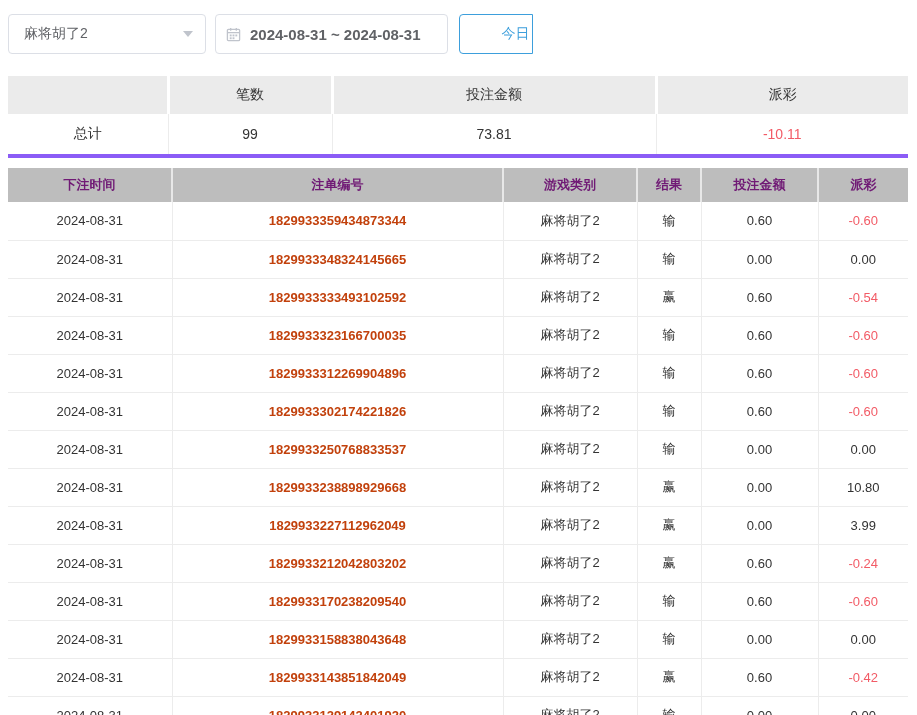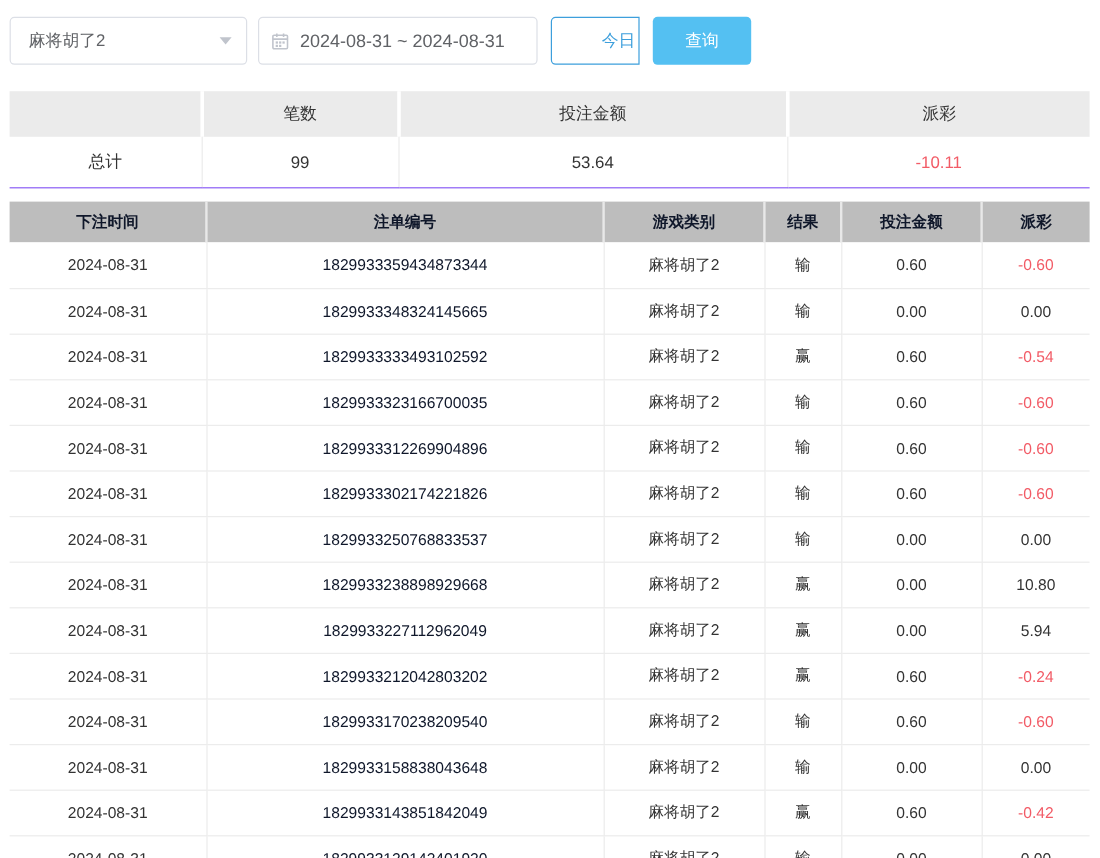--- a/index.html
+++ b/index.html
@@ -20,21 +20,21 @@
     padding:0 12px 0 15px; font-size:14px; color:#606266; cursor:pointer;
   }
   .caret-down {
     width:0; height:0;
     border-left:5px solid transparent; border-right:5px solid transparent;
     border-top:6px solid #c0c4cc;
   }
   .date-box {
     width:233px; margin-left:9px; border:1px solid #dcdfe6; border-radius:4px; background:#fff;
     display:flex; align-items:center; gap:9px; padding:0 10px;
-    font-size:15px; color:#606266; cursor:pointer;
+    font-size:15px; color:#606266; cursor:pointer;font-weight:bold;
   }
   .btn-group { display:flex; margin-left:11px; }
   .qbtn {
     background:#fff; border:1px solid #dcdfe6; border-left:none;
     color:#c0c4cc; font-size:14px; cursor:pointer;
     font-family:inherit;
   }
   .qbtn:nth-child(1){ width:74px; border-left:1px solid #dcdfe6; border-radius:4px 0 0 4px;padding-left:39px; }
   .qbtn:nth-child(2){ width:82px; }
   .qbtn:nth-child(3){ width:76px; border-radius:0 4px 4px 0; }
@@ -50,40 +50,40 @@
     position:absolute; left:8px; top:76px; width:900px;
     border-collapse:collapse; table-layout:fixed; font-size:14px;
   }
   .summary-table th {
     height:38px; background:var(--summary-head-bg); color:#333;
     font-weight:normal; text-align:center; border-right:3px solid #fff;
   }
   .summary-table th:last-child { border-right:none; }
   .summary-table td {
     height:42px; text-align:center; color:#333;
-    border-right:1px solid #ececec; border-bottom:1px solid #8b5cf6;
+    border-right:1px solid #ececec; border-bottom:4px solid #8b5cf6;
   }
   .summary-table td:last-child { border-right:none;margin-left:12px; }
 
   
   .records-table {
     position:absolute; left:8px; top:168px; width:900px;
     border-collapse:collapse; table-layout:fixed; font-size:13px;
   }
   .records-table th {
-    height:34px; background:var(--thead-bg); color:#0f172a;
+    height:34px; background:var(--thead-bg); color:#701a75;
     font-weight:bold; text-align:center; border-right:2px solid #e8e8e8;
   }
   .records-table th:last-child { border-right:none; }
   .records-table td {
     height:38px; text-align:center; color:#333; background:#fff;
     border-right:1px solid #ececec; border-bottom:1px solid #ececec;
   }
   .records-table td:last-child { border-right:none; }
-  .records-table td.bet-id { color:#0f172a; }
+  .records-table td.bet-id { color:#c2410c;font-weight:bold; }
   .neg { color:var(--neg-red) !important; }
 </style>
 </head>
 <body>
 
 <div class="toolbar">
 
   <div class="select-box">
     <span>麻将胡了2</span>
     <span class="caret-down"></span>
@@ -103,21 +103,20 @@
         <rect x="7" y="11" width="2" height="2" fill="#c0c4cc"></rect>
       </svg>
     </span>
     <span>2024-08-31 ~ 2024-08-31</span>
   </div>
 
   <div class="btn-group">
     <button class="qbtn active">今日</button>
   </div>
 
-  <button class="query-btn">查询</button>
 </div>
 
 <table class="summary-table">
   <colgroup>
       <col style="width:160px">
       <col style="width:164px">
       <col style="width:324px">
       <col style="width:252px">
     </colgroup>
   <thead>
@@ -125,21 +124,21 @@
       <th></th>
       <th>笔数</th>
       <th>投注金额</th>
       <th>派彩</th>
     </tr>
   </thead>
   <tbody>
     <tr>
       <td>总计</td>
       <td>99</td>
-      <td>53.64</td>
+      <td>73.81</td>
       <td class="maybe-neg neg">-10.11</td>
     </tr>
   </tbody>
 </table>
 
 <table class="records-table">
   <colgroup>
     <col style="width:164px">
       <col style="width:331px">
       <col style="width:134px">
@@ -221,21 +220,21 @@
         <td>赢</td>
         <td>0.00</td>
         <td>10.80</td>
       </tr>
       <tr>
         <td>2024-08-31</td>
         <td class="bet-id">1829933227112962049</td>
         <td>麻将胡了2</td>
         <td>赢</td>
         <td>0.00</td>
-        <td>5.94</td>
+        <td>3.99</td>
       </tr>
       <tr>
         <td>2024-08-31</td>
         <td class="bet-id">1829933212042803202</td>
         <td>麻将胡了2</td>
         <td>赢</td>
         <td>0.60</td>
         <td class="neg">-0.24</td>
       </tr>
       <tr>

